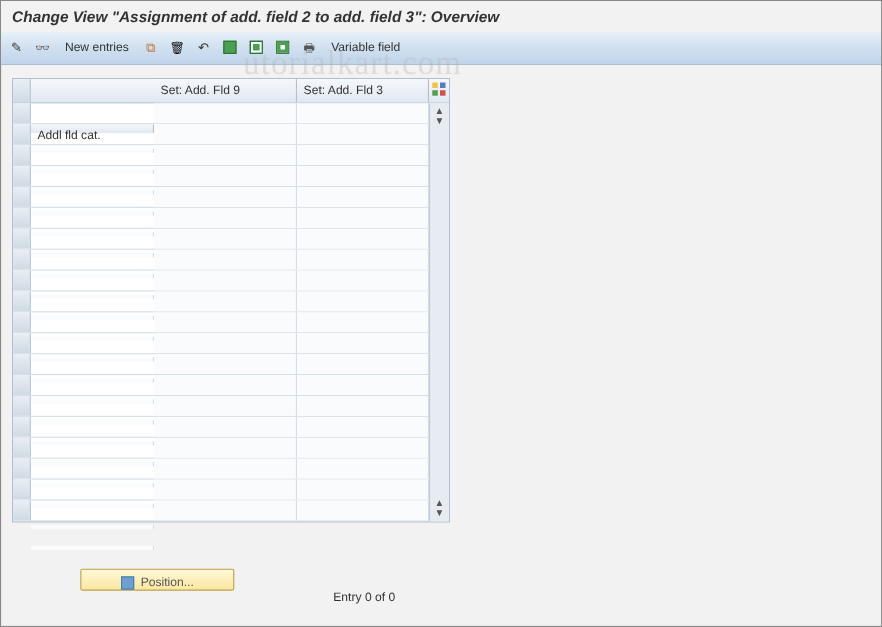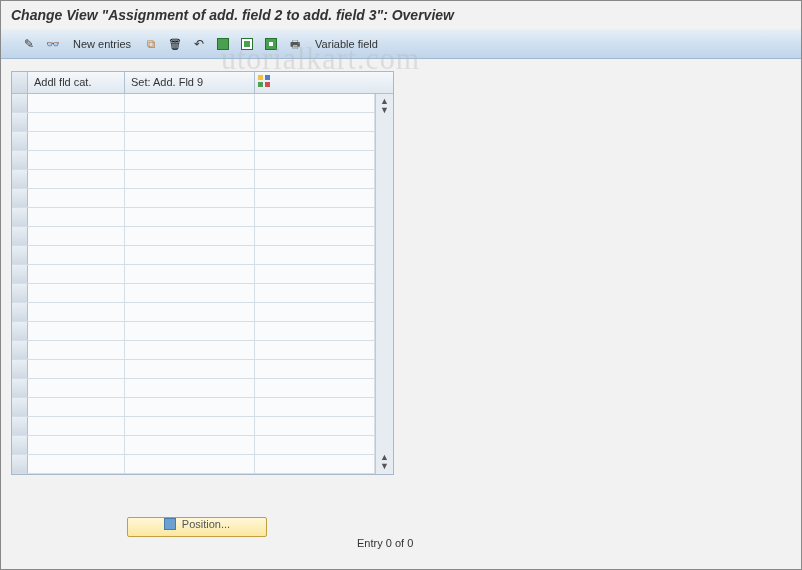--- a/index.html
+++ b/index.html
@@ -17,23 +17,23 @@
       background: #f2f2f2;
       padding: 6px 10px;
       font-style: italic;
       font-weight: bold;
       font-size: 14px;
       color: #333;
     }
     .toolbar {
       background: linear-gradient(to bottom, #e8f0f8 0%, #d0e0f0 50%, #c0d5ea 100%);
       border-bottom: 1px solid #9fb8d0;
-      padding: 4px 18px;
-      display: flex;
-      align-items: center;
+      padding: 4px 4px;
+      display: flex;
+      align-items: flex-start;
       gap: 4px;
       height: 30px;
     }
     .tb-btn {
       display: inline-flex;
       align-items: center;
       justify-content: center;
       width: 20px; height: 20px;
       cursor: pointer;
     }
@@ -65,21 +65,21 @@
       border-right: 1px solid #b0c0d0;
       background: linear-gradient(to bottom, #e8eef4, #d0dae4);
     }
     .colhead {
       border-right: 1px solid #b0c0d0;
       padding: 4px 6px;
       color: #333;
       text-align: left;
       background: linear-gradient(to bottom, #f5f8fc, #e0e8f0);
     }
-    .col-a { width: 97px; }
+    .col-a { width: 112px; margin-top: 41px; }
     .col-b { width: 130px; }
     .col-c { width: 120px; }
     .colhead.cfg {
       width: 18px;
       border-right: none;
       text-align: center;
       padding: 3px 0 0 0;
     }
     .grid-body {
       position: relative;
@@ -119,28 +119,28 @@
     .vscroll .spacer { flex: 1; }
     .footer {
       position: absolute;
       left: 0; right: 0;
       bottom: 20px;
       padding: 0 10px;
       display: flex;
       align-items: center;
     }
     .pos-btn {
-      margin-left: 116px;
+      margin-left: 62px;
       background: linear-gradient(to bottom, #fff8d8, #fbe7a0);
       border: 1px solid #c0a040;
       border-radius: 2px;
       height: 20px;
       width: 140px;
       display: inline-flex;
-      align-items: flex-start;
+      align-items: flex-end;
       justify-content: center;
       cursor: pointer;
       color: #555;
       gap: 6px;
     }
     .pos-icon {
       width: 12px; height: 12px;
       background: #6ba0d0;
       border: 1px solid #4a7aa8;
     }
@@ -219,20 +219,21 @@
 </div>
 
 <div class="watermark">utorialkart.com</div>
 
 <div class="content">
   <div class="grid">
     <div class="grid-head">
       <div class="rowsel-head"></div>
       <div class="colhead col-a">Addl fld cat.</div>
       <div class="colhead col-b">Set: Add. Fld 9</div>
+      <div class="colhead col-c">Set: Add. Fld 3</div>
       <div class="colhead cfg"><span class="ic-cfg"></span></div>
     </div>
     <div class="grid-body">
       <div class="rows" id="rows-container">
           <div class="row">
             <div class="rowsel"></div>
             <div class="cell col-a"></div>
             <div class="cell col-b"></div>
             <div class="cell col-c"></div>
           </div>

